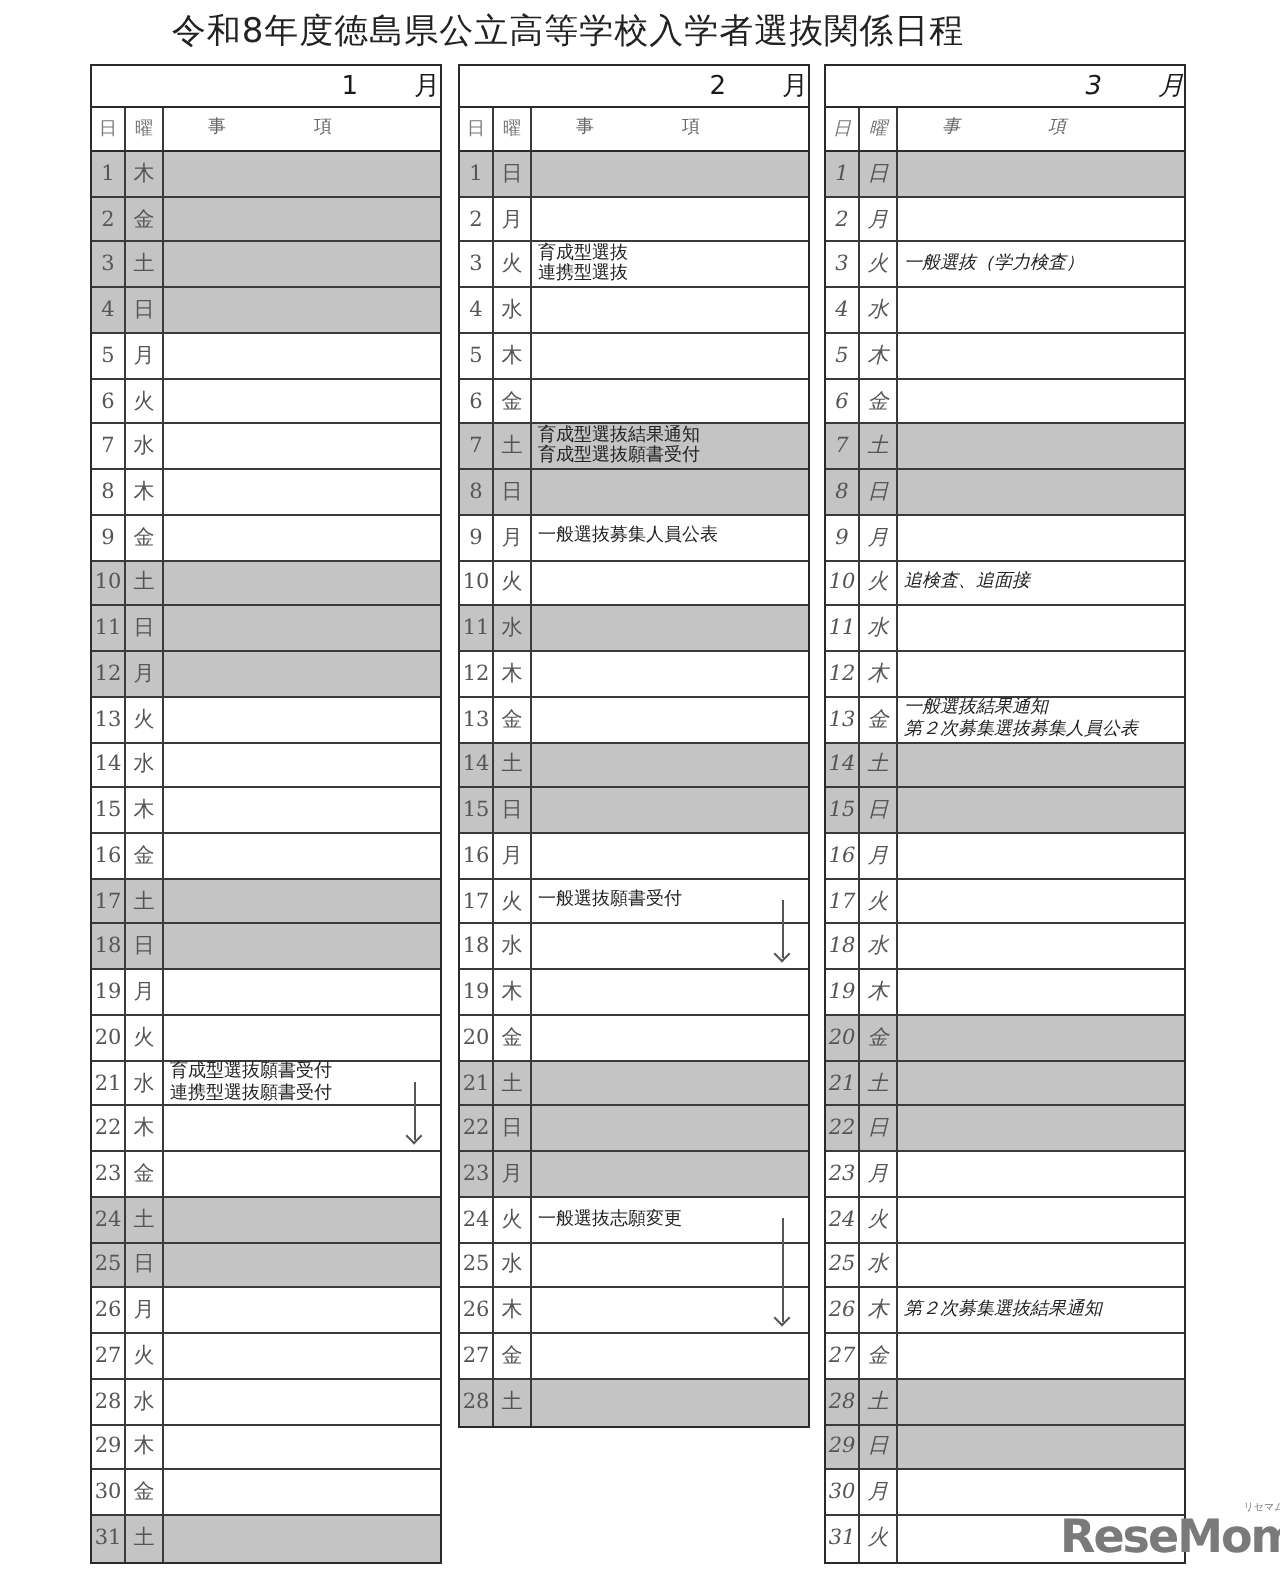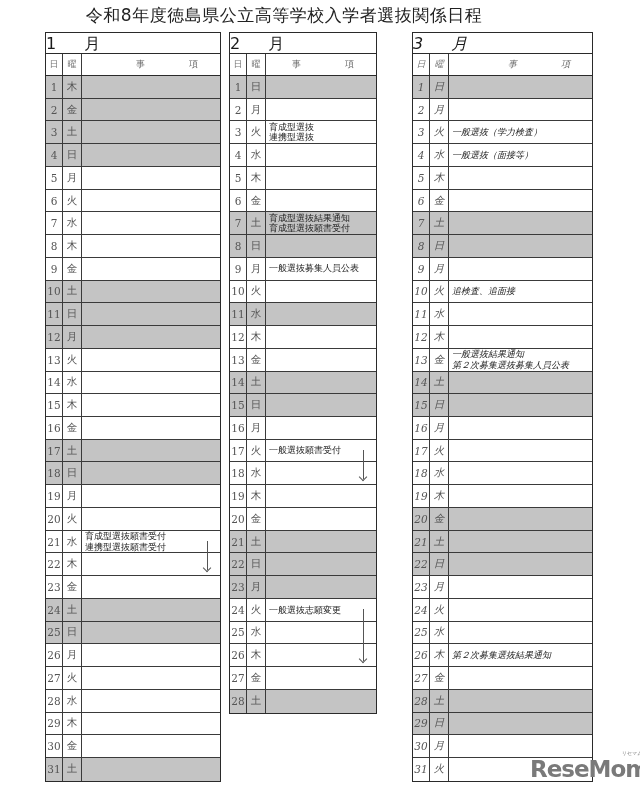--- a/index.html
+++ b/index.html
@@ -11,22 +11,22 @@
     .title {
       position: absolute; left: 0; top: 4px; width: 568px; text-align: center;
       font-size: 17px; letter-spacing: 0.5px; color: #222; font-weight: normal;
     }
     .month {
       position: absolute; top: 32px;
       border: 1.5px solid #2a2a2a; box-sizing: border-box;
       background: #fff;
     }
     .month-head {
-      height: 21px; line-height: 21px; text-align: left;
-      font-size: 16px; border-bottom: 1.5px solid #2a2a2a; box-sizing: border-box;
+      height: 21px; line-height: 21px; text-align: right;
+      font-size: 13px; border-bottom: 1.5px solid #2a2a2a; box-sizing: border-box;
       letter-spacing: 0;
     }
     .month-head .mnum { margin-right: 28px; }
     .row {
       display: flex; box-sizing: border-box;
       border-bottom: 1.4px solid #3a3a3a;
       height: 22.74px;
     }
     .row:last-child { border-bottom: none; }
     .row.sub { height: 22px; border-bottom: 1.5px solid #2a2a2a; }
@@ -42,21 +42,21 @@
       font-family: "DejaVu Serif", "Liberation Serif", serif;
       font-size: 10.5px; color: #555; display: flex; align-items: center; justify-content: center;
       border-right: 1.4px solid #3a3a3a; box-sizing: border-box;
     }
     .c-ev {
       flex: 1; position: relative; font-size: 9px; color: #222;
       display: flex; flex-direction: column; justify-content: center;
       padding-left: 3px; line-height: 10.5px; white-space: nowrap; overflow: visible;
     }
     .sub .c-day, .sub .c-dow { font-size: 9px; color: #777; }
-    .sub .c-ev { align-items: flex-end; padding-left: 0; font-size: 9px; color: #666;
+    .sub .c-ev { align-items: flex-start; padding-left: 0; font-size: 9px; color: #666;
       font-family: "DejaVu Serif", "Liberation Serif", serif; }
     .sub .c-ev .hdr { letter-spacing: 0; }
     .sub .c-ev .hdr span { margin: 0 22px; }
     .arrow {
       position: absolute; right: 12px; width: 1px; background: #555;
     }
     .arrow::after {
       content: ""; position: absolute; left: -3px; bottom: -1px;
       width: 5px; height: 5px; border-right: 1px solid #555; border-bottom: 1px solid #555;
       transform: rotate(45deg); transform-origin: center;
@@ -237,21 +237,21 @@
       <div class="c-day">30</div>
       <div class="c-dow">金</div>
       <div class="c-ev"></div>
     </div>
     <div class="row shade">
       <div class="c-day">31</div>
       <div class="c-dow">土</div>
       <div class="c-ev"></div>
     </div>
   </div>
-<div class="month" id="m1" style="left:229px; width:148px;">
+<div class="month" id="m1" style="left:229px; width:176px;">
     <div class="month-head"><span class="mnum">2</span><span>月</span></div>
     <div class="row sub">
       <div class="c-day">日</div>
       <div class="c-dow">曜</div>
       <div class="c-ev">
         <div class="hdr"><span>事</span><span>項</span></div>
       </div>
     </div>
     <div class="row shade">
       <div class="c-day">1</div>
@@ -430,23 +430,20 @@
     <div class="row">
       <div class="c-day">3</div>
       <div class="c-dow">火</div>
       <div class="c-ev">
         <div>一般選抜（学力検査）</div>
       </div>
     </div>
     <div class="row">
       <div class="c-day">4</div>
       <div class="c-dow">水</div>
-      <div class="c-ev">
-        <div>一般選抜（面接等）</div>
-      </div>
     </div>
     <div class="row">
       <div class="c-day">5</div>
       <div class="c-dow">木</div>
       <div class="c-ev"></div>
     </div>
     <div class="row">
       <div class="c-day">6</div>
       <div class="c-dow">金</div>
       <div class="c-ev"></div>

